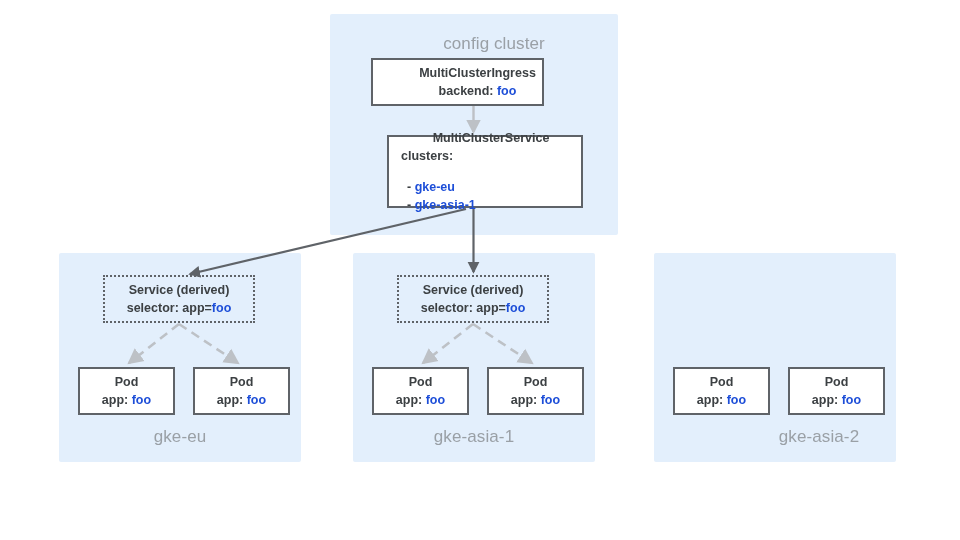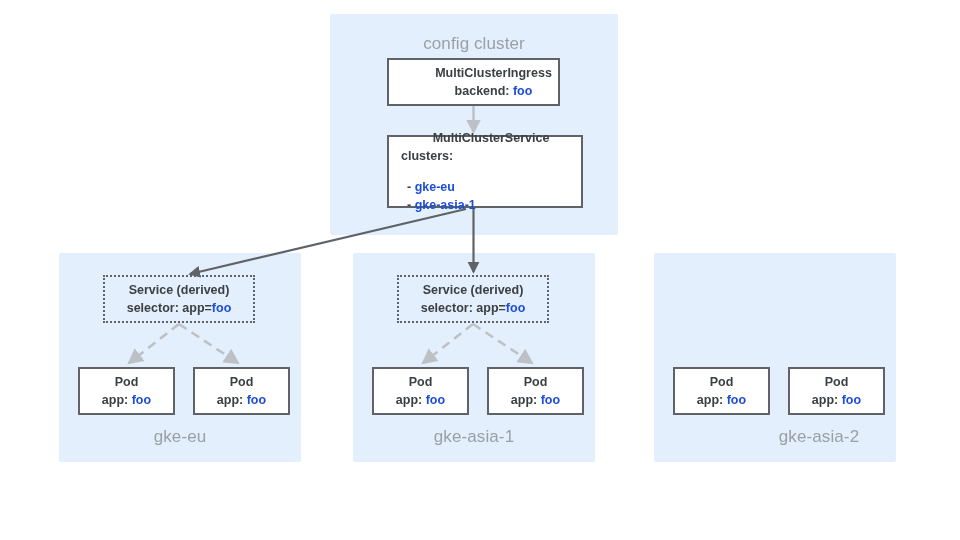--- a/index.html
+++ b/index.html
@@ -69,24 +69,24 @@
     height: 540px;
     pointer-events: none;
   }
 </style>
 </head>
 <body>
 
 <div id="canvas">
 
   <div class="panel" style="left:330px; top:14px; width:288px; height:221px;">
-    <div class="panel-title" style="top:20px;">config cluster</div>
+    <div class="panel-title" style="top:20px;padding-left:20px;">config cluster</div>
   </div>
 
-  <div class="box" style="left:387px; top:58px; width:173px; height:48px;padding-left:40px;">
+  <div class="box" style="left:371px; top:58px; width:173px; height:48px;padding-left:40px;">
     <div class="line">MultiClusterIngress</div>
     <div class="line">
       <span>backend: </span><span class="blue">foo</span>
     </div>
   </div>
 
   <div class="box left-align" style="left:387px; top:135px; width:196px; height:73px;">
     <div class="line centered">MultiClusterService</div>
     <div class="line">clusters:</div>
     <div class="line" style="padding-left:6px;margin-top:12px;">

